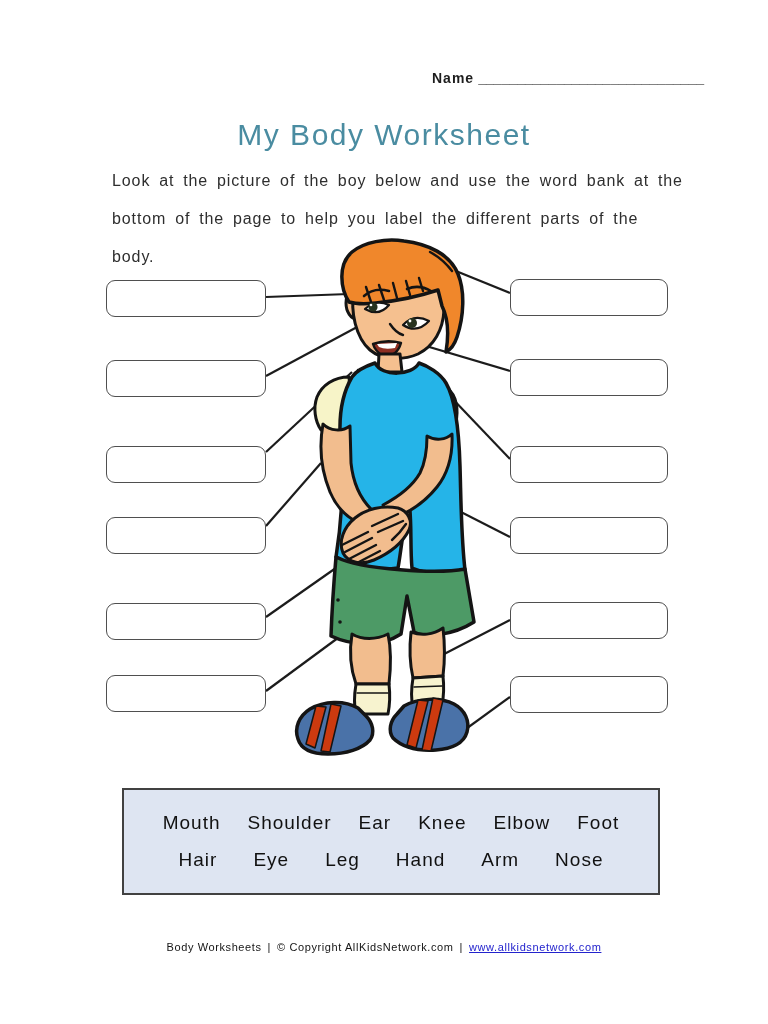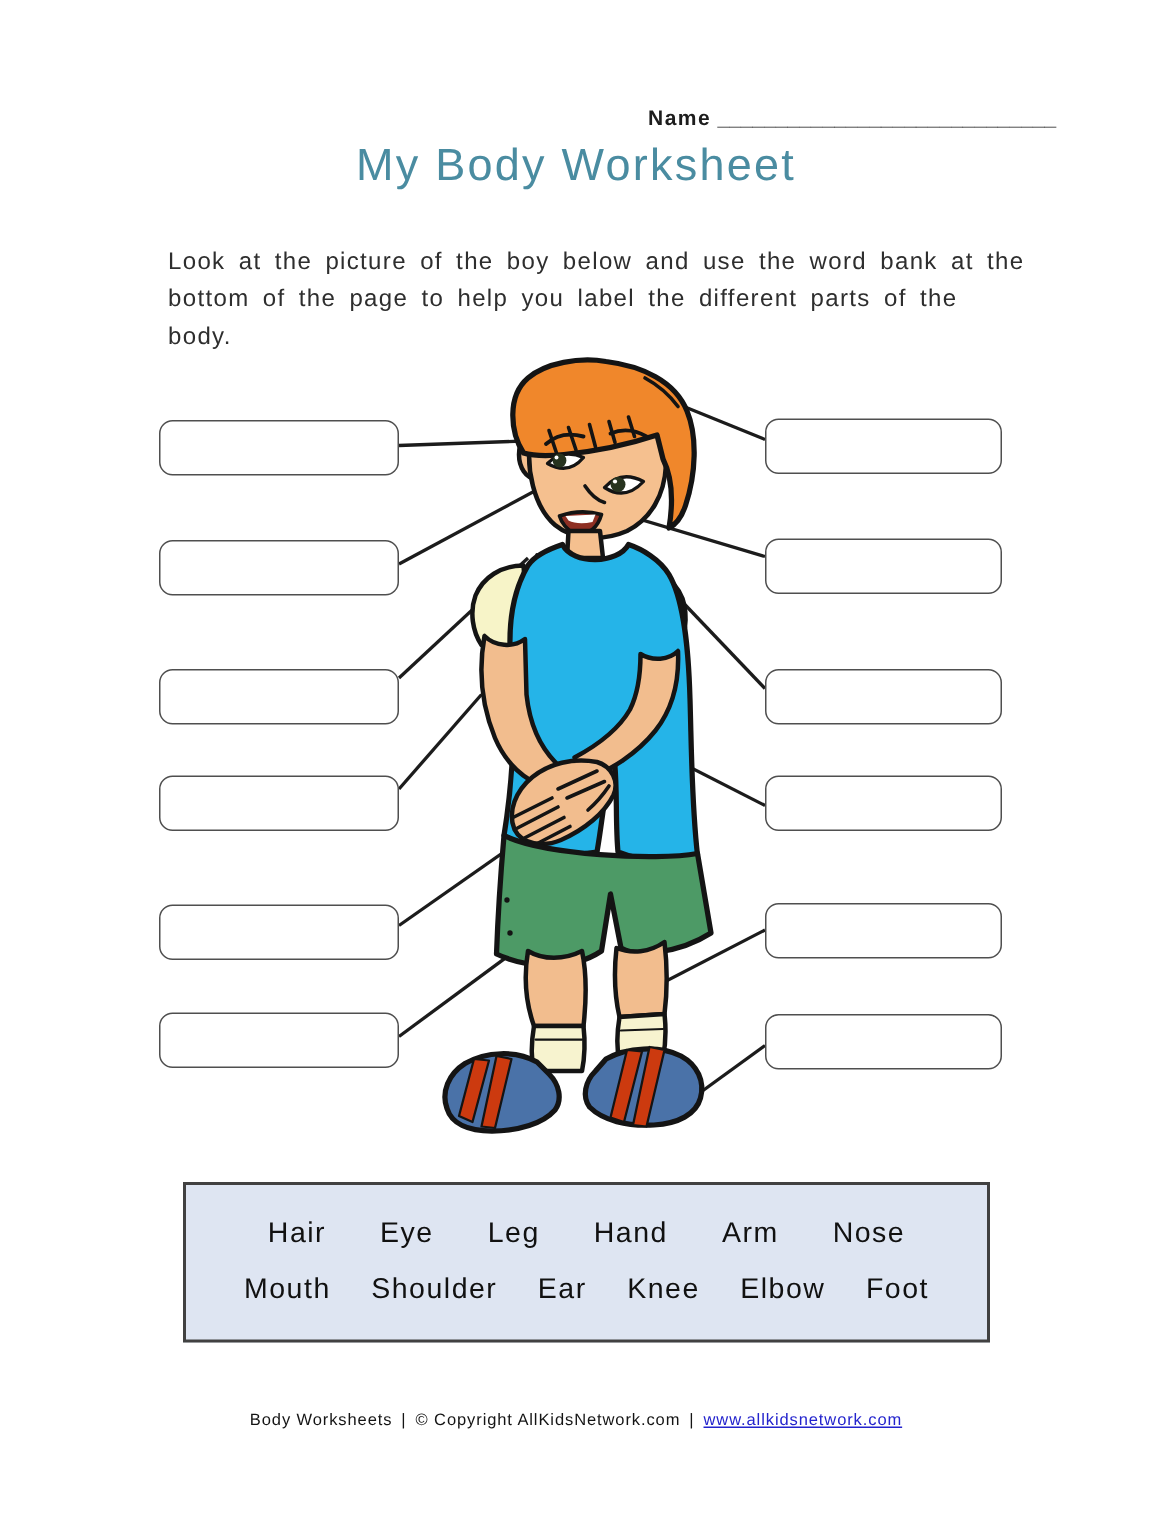--- a/index.html
+++ b/index.html
@@ -9,27 +9,27 @@
     background:#ffffff; overflow:hidden;
     font-family:"Liberation Sans", sans-serif; color:#2b2b2b;
   }
   .name-row {
     position:absolute; top:70px; left:410px; width:260px;
     font-size:14px; letter-spacing:1px; color:#1d1d1d; white-space:nowrap;
   }
   .name-label { font-weight:bold;margin-left:22px; }
   .name-line { font-weight:bold; letter-spacing:0;font-style:italic; }
   .title {
-    position:absolute; top:94px; left:0; width:100%;
+    position:absolute; top:118px; left:0; width:100%;
     text-align:center; font-size:30px; font-weight:normal;
     letter-spacing:1.5px; color:#4a8ca1;
   }
   .instructions {
     position:absolute; top:162px; left:112px; width:572px;
-    font-size:16px; line-height:25px; letter-spacing:0.9px;
+    font-size:16px; line-height:38px; letter-spacing:0.9px;
     word-spacing:3.5px; color:#2e2e2e;
   }
   .figure-svg { position:absolute; top:0; left:0; width:768px; height:1024px; z-index:1; }
   .answer-box {
     position:absolute; width:160px; height:37px; z-index:2;
     background:#ffffff; border:1.6px solid #4f4f4f; border-radius:9px;
   }
   .answer-box.right { width:158px; }
   .word-bank {
     position:absolute; left:122px; top:788px; width:538px; height:107px; z-index:2;
@@ -169,35 +169,35 @@
   <div class="answer-box" style="left:106px; top:675px;"></div>
 
   <div class="answer-box right" style="left:510px; top:279px;"></div>
   <div class="answer-box right" style="left:510px; top:359px;"></div>
   <div class="answer-box right" style="left:510px; top:446px;"></div>
   <div class="answer-box right" style="left:510px; top:517px;"></div>
   <div class="answer-box right" style="left:510px; top:602px;"></div>
   <div class="answer-box right" style="left:510px; top:676px;"></div>
 
   <div class="word-bank">
+    <div class="wb-row second">
+      <span>Mouth</span>
+      <span>Shoulder</span>
+      <span>Ear</span>
+      <span>Knee</span>
+      <span>Elbow</span>
+      <span>Foot</span>
+    </div>
     <div class="wb-row">
       <span>Hair</span>
       <span>Eye</span>
       <span>Leg</span>
       <span>Hand</span>
       <span>Arm</span>
       <span>Nose</span>
     </div>
-    <div class="wb-row second">
-      <span>Mouth</span>
-      <span>Shoulder</span>
-      <span>Ear</span>
-      <span>Knee</span>
-      <span>Elbow</span>
-      <span>Foot</span>
-    </div>
   </div>
 
   <div class="footer">
     <span>Body Worksheets</span><span class="footer-sep">|</span><span>© Copyright AllKidsNetwork.com</span><span class="footer-sep">|</span><a class="footer-link">www.allkidsnetwork.com</a>
   </div>
 
 </div>
 
 </body></html>

